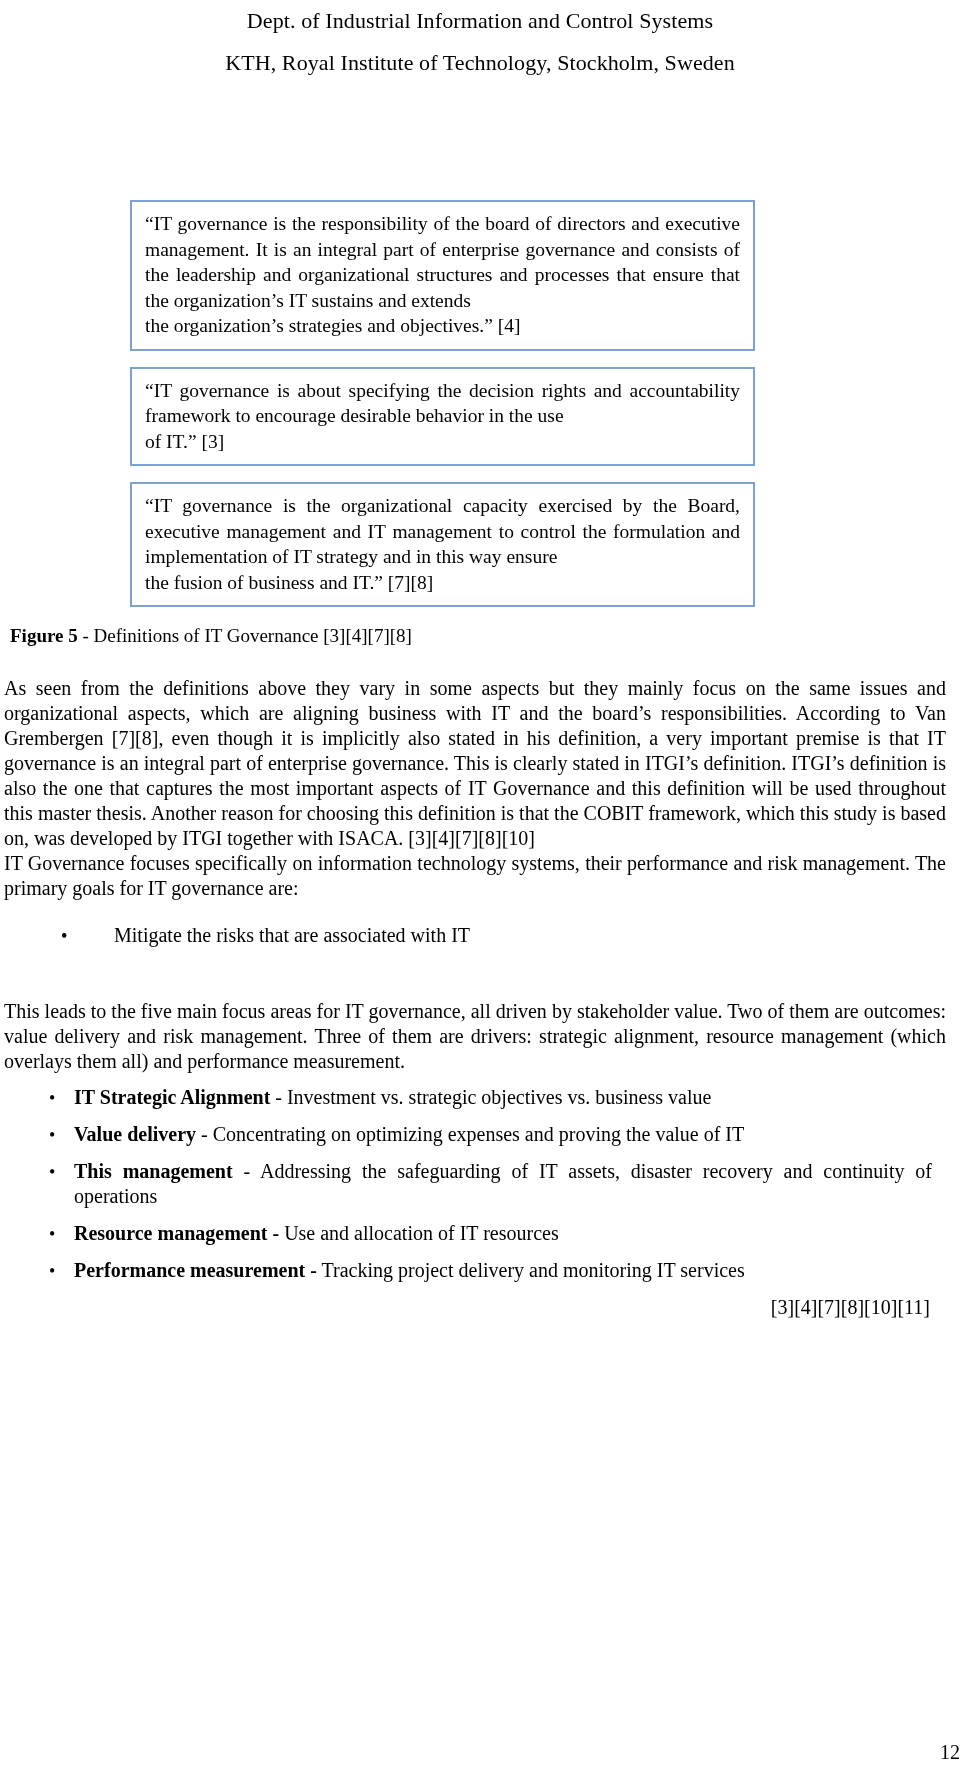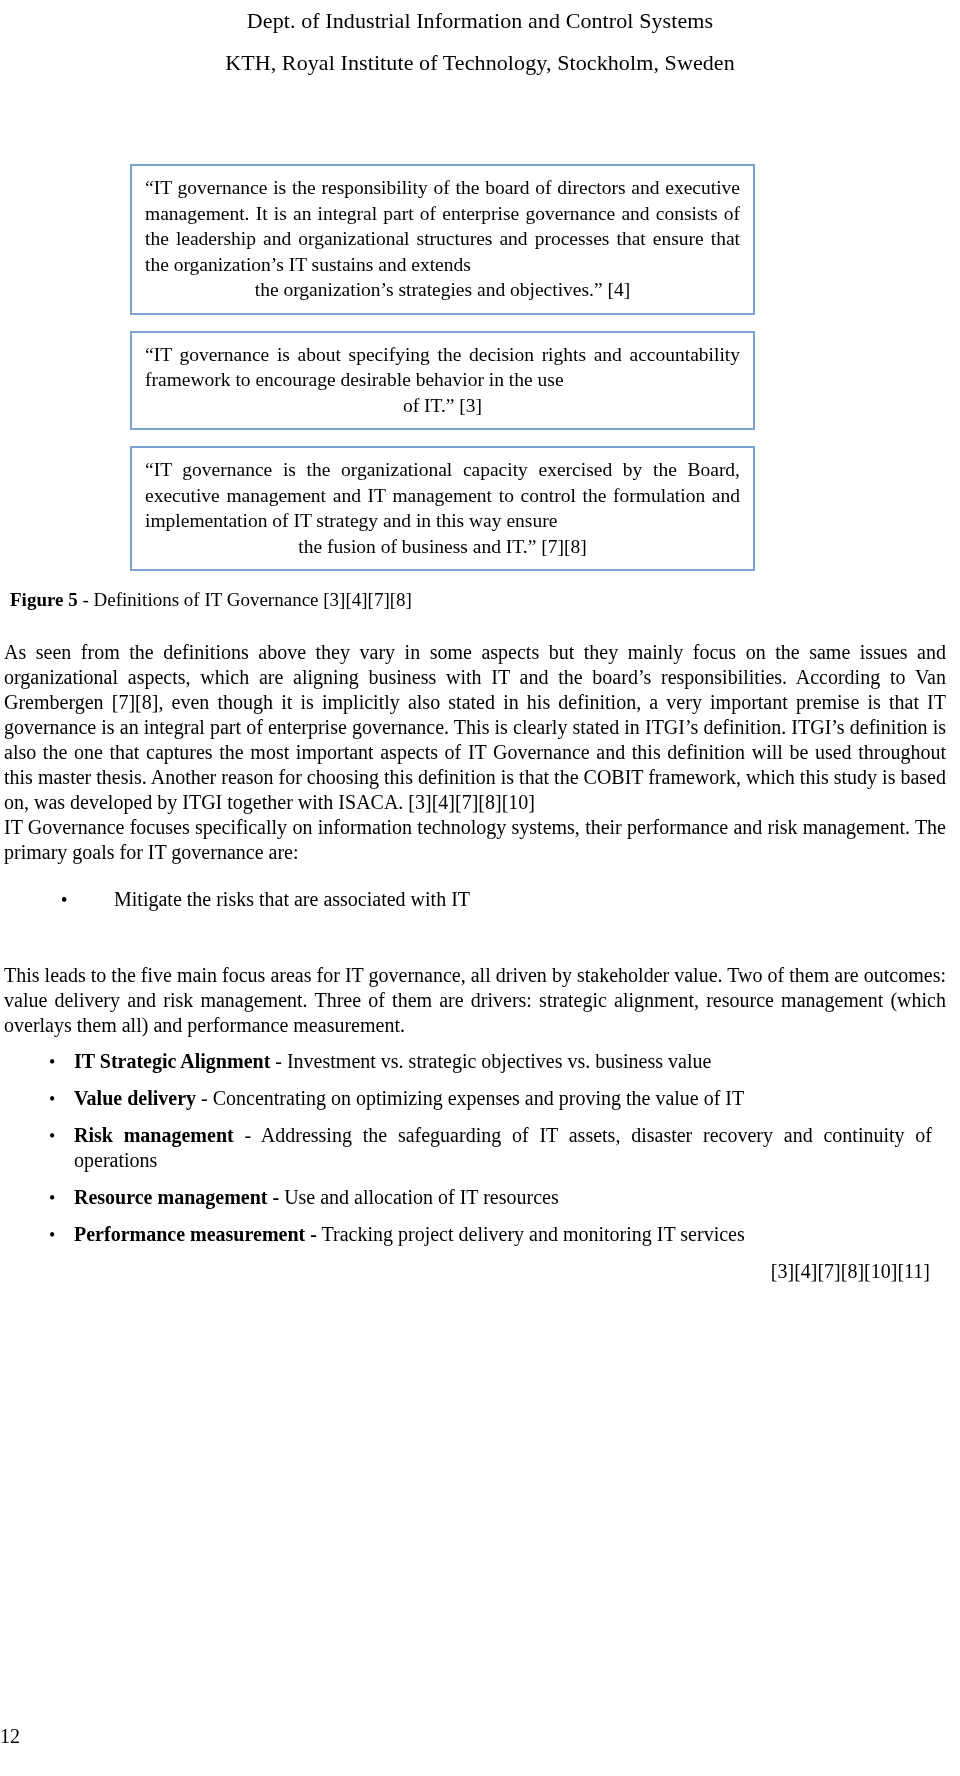--- a/index.html
+++ b/index.html
@@ -32,41 +32,41 @@
   }
   .doc-header .hdr-line {
     font-size: 22px;
     line-height: 34px;
     letter-spacing: 0.1px;
   }
   .doc-header .hdr-line1 { margin-bottom: 8px; }
 
   
   .quote-stack {
-    margin-top: 84px;
+    margin-top: 120px;
     padding-left: 130px;
     padding-right: 205px;
   }
   .quote-box {
     border: 2px solid #7ba2d0;
     background: #ffffff;
     box-sizing: border-box;
     padding: 9px 13px 10px 13px;
     margin-bottom: 16px;
   }
   .quote-box p {
     margin: 0;
     font-size: 19.5px;
     line-height: 25.5px;
     text-align: justify;
     text-justify: inter-word;
     hyphens: none;
   }
   .quote-box p.last-line {
-    text-align: center;
+    text-align: left;
   }
 
   
   .fig-caption {
     margin-top: 8px;
     padding-left: 4px;
     font-size: 19px;
     line-height: 26px;
     margin-left: 6px;
   }
@@ -132,24 +132,24 @@
     text-align: right;
     font-size: 20px;
     line-height: 25px;
     padding-right: 16px;
     margin-top: 4px;
   }
 
   
   .page-number {
     position: absolute;
-    bottom: 28px;
+    bottom: 12px;
     left: 0;
     width: 100%;
-    text-align: left;
+    text-align: right;
     font-size: 20px;
   }
 </style>
 </head>
 <body>
 
 <div class="page">
 
   <div class="doc-header">
     <div class="hdr-line hdr-line1">Dept. of Industrial Information and Control Systems</div>
@@ -203,21 +203,21 @@
     <div class="spacer-sm"></div>
 
     <ul class="doc-list focus-list">
       <li>
         <span class="bullet-dot">•</span><span class="term">IT Strategic Alignment</span><span> - Investment vs. strategic objectives vs. business value</span>
       </li>
       <li>
         <span class="bullet-dot">•</span><span class="term">Value delivery</span><span> - Concentrating on optimizing expenses and proving the value of IT</span>
       </li>
       <li>
-        <span class="bullet-dot">•</span><span class="term">Risk management</span><span> - Addressing the safeguarding of IT assets, disaster recovery and continuity of operations</span>
+        <span class="bullet-dot">•</span><span class="term">This management</span><span> - Addressing the safeguarding of IT assets, disaster recovery and continuity of operations</span>
       </li>
       <li>
         <span class="bullet-dot">•</span><span class="term">Resource management -</span><span> Use and allocation of IT resources</span>
       </li>
       <li>
         <span class="bullet-dot">•</span><span class="term">Performance measurement -</span><span> Tracking project delivery and monitoring IT services</span>
       </li>
     </ul>
 
     <div class="refs-right">[3][4][7][8][10][11]</div>

